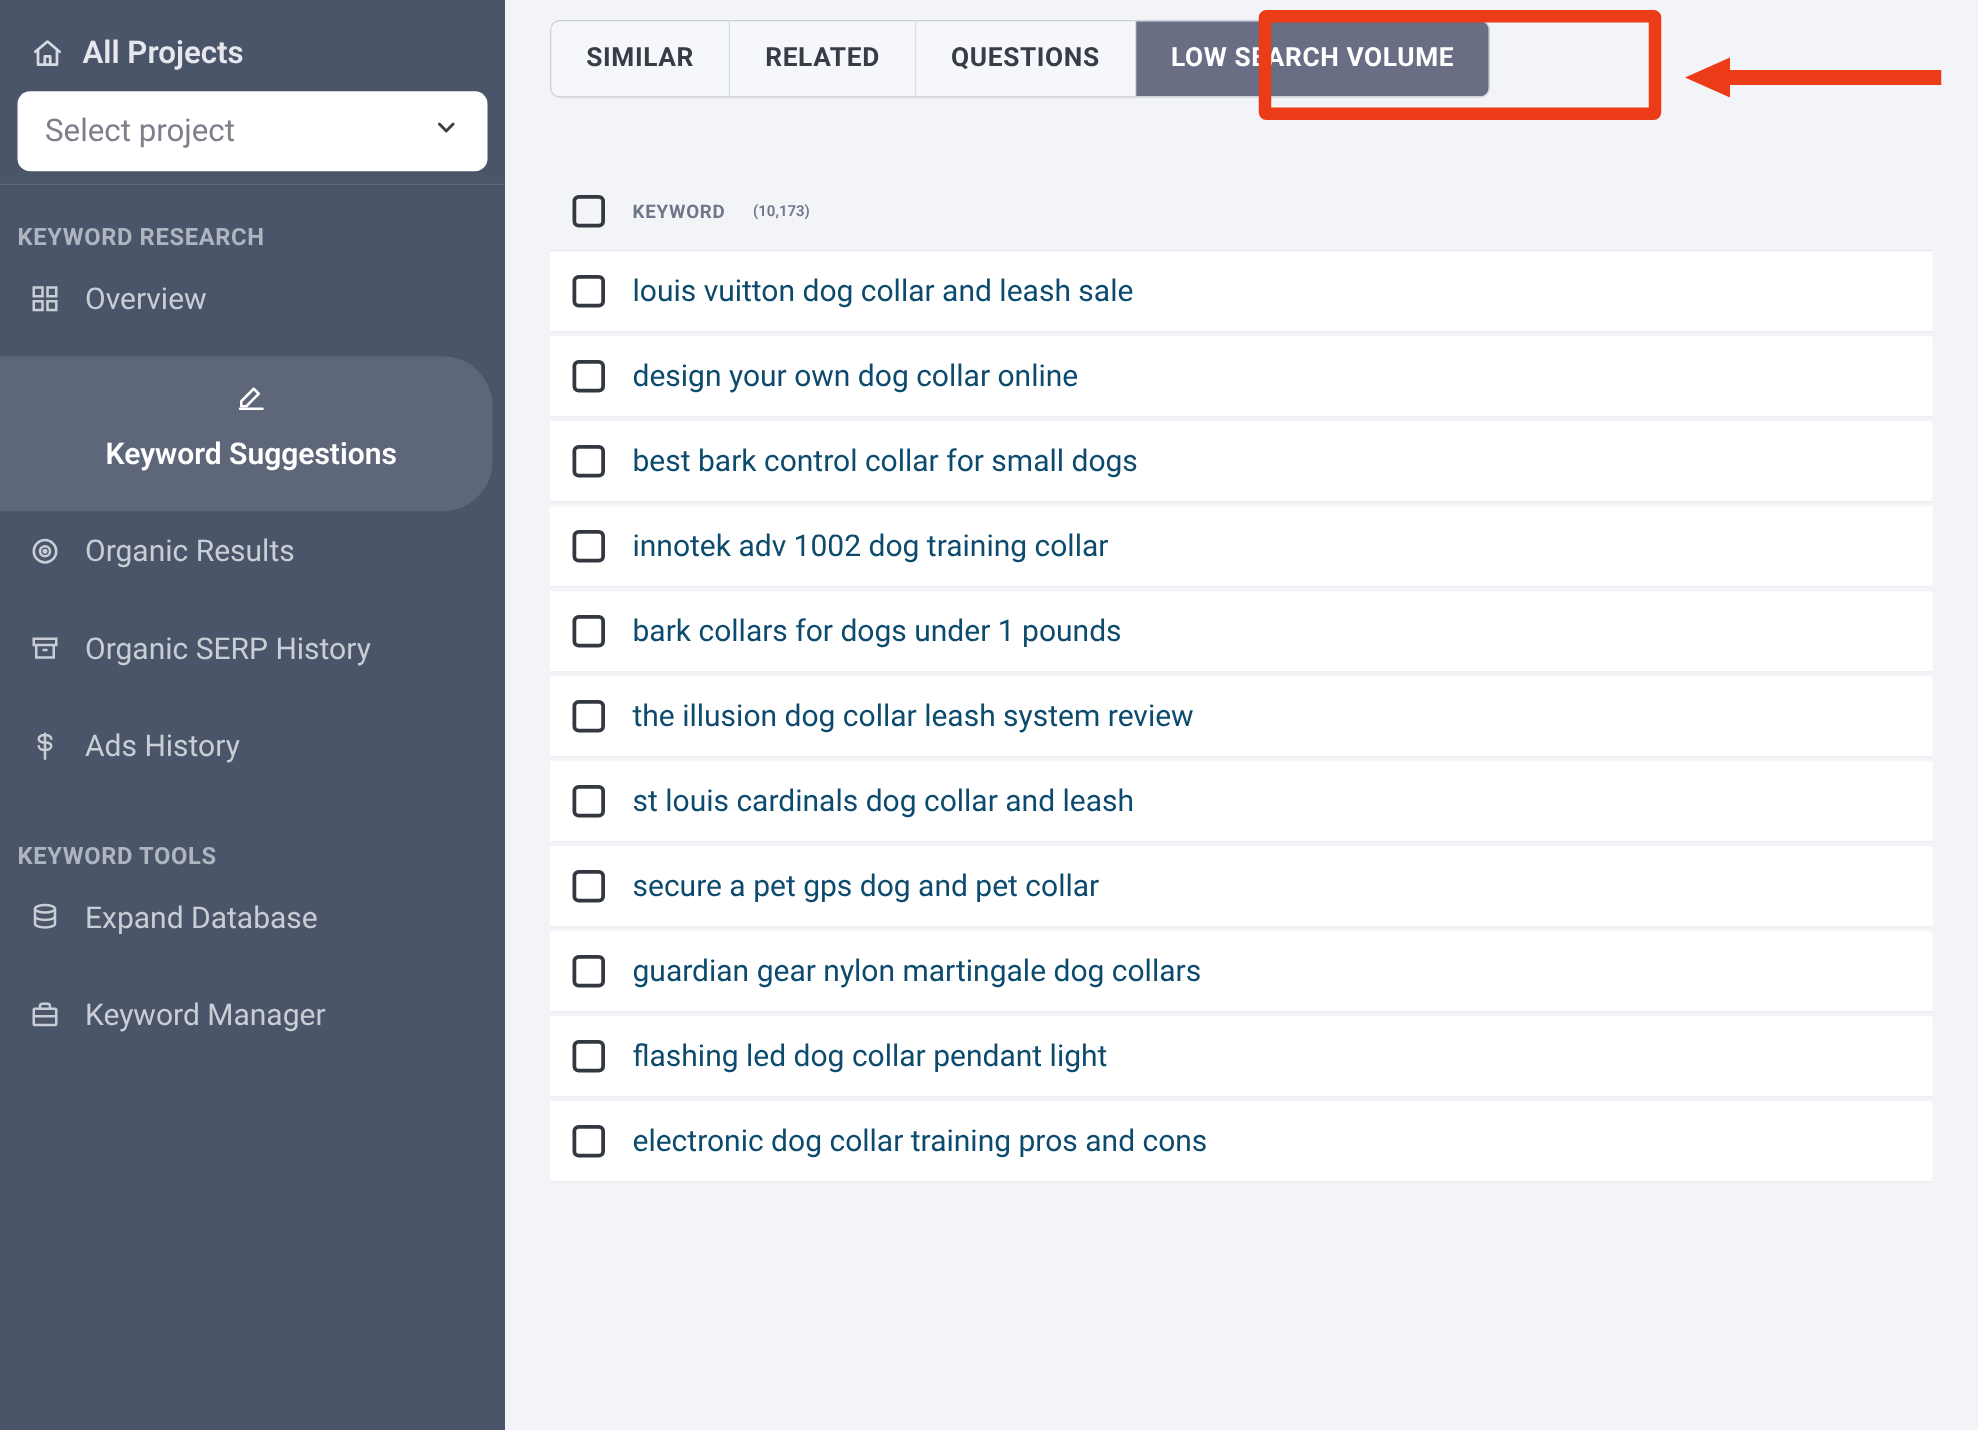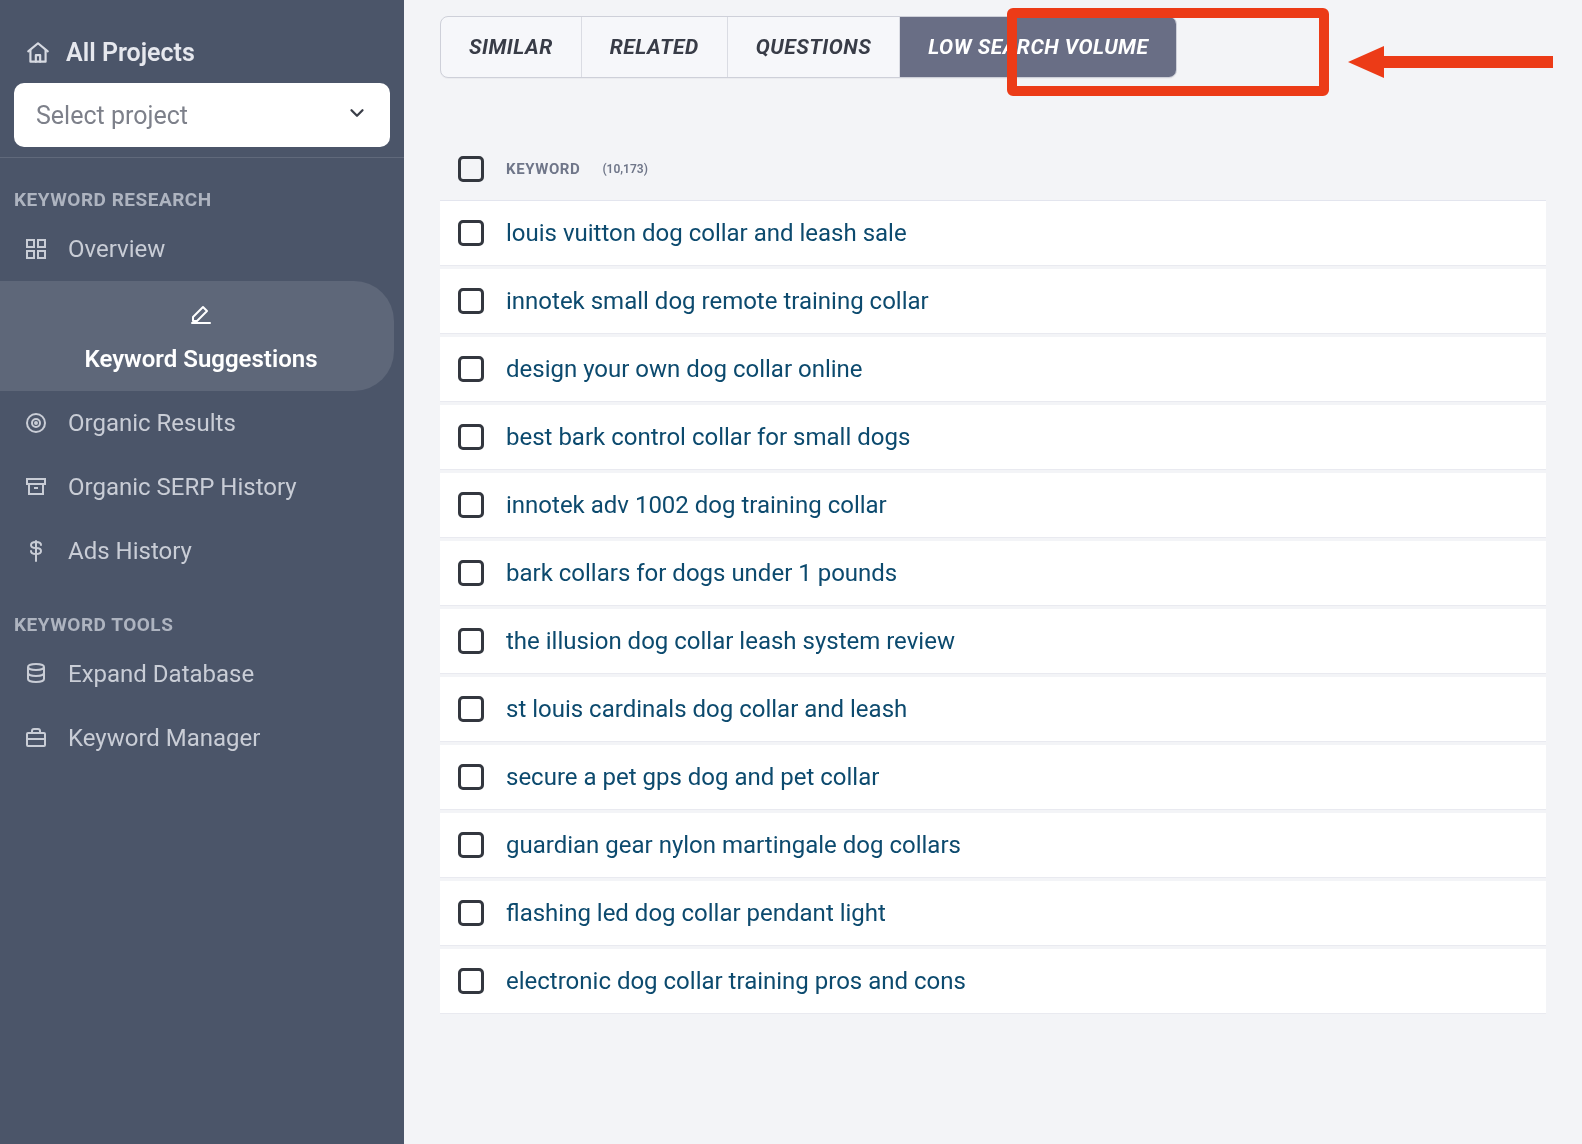--- a/index.html
+++ b/index.html
@@ -16,21 +16,21 @@
   
   .sidebar {
     width: 404px;
     background: #4b5569;
     color: #fff;
     height: 100%;
     flex-shrink: 0;
     position: relative;
   }
   .sidebar-top {
-    padding: 30px 14px 10px 14px;
+    padding: 20px 14px 10px 14px;
     border-bottom: 1px solid rgba(255,255,255,0.12);
   }
   .all-projects {
     display: flex;
     align-items: center;
     gap: 14px;
     padding: 8px 12px 16px 10px;
     font-size: 25px;
     font-weight: 600;
     color: #e6e8ee;
@@ -58,21 +58,21 @@
     font-size: 19px;
     font-weight: 700;
     color: #aeb4c0;
     padding: 30px 14px 6px 14px;
   }
 
   .nav-item {
     display: flex;
     align-items: center;
     gap: 18px;
-    padding: 18px 14px 18px 22px;
+    padding: 18px 14px 32px 22px;
     font-size: 24px;
     color: #c9cdd6;
     cursor: pointer;
     border-radius: 0 40px 40px 0;
     margin-right: 10px;
   }
   .nav-item.active {
     background: #5e6779;
     color: #ffffff;
     font-weight: 600;
@@ -90,21 +90,20 @@
     min-width: 0;
     position: relative;
   }
 
   
   .tabbar-wrap {
     display: flex;
     align-items: flex-end;
     gap: 30px;
     position: relative;
-    font-style: italic;
   }
   .tabbar {
     display: inline-flex;
     border: 1px solid #ced0d9;
     border-radius: 8px;
     background: #f6f7fa;
     overflow: hidden;
     box-shadow: 0 1px 0 rgba(0,0,0,0.03);
   }
   .tab {
@@ -312,24 +311,20 @@
       <span class="kw-header-label">KEYWORD</span>
       <span class="kw-count">(10,173)</span>
     </div>
     <div id="kw-rows">
         <div class="kw-row">
           <div class="checkbox"></div>
           <span class="kw-text">louis vuitton dog collar and leash sale</span>
         </div>
         <div class="kw-row">
           <div class="checkbox"></div>
-          <span class="kw-text">innotek small dog remote training collar</span>
-        </div>
-        <div class="kw-row">
-          <div class="checkbox"></div>
           <span class="kw-text">design your own dog collar online</span>
         </div>
         <div class="kw-row">
           <div class="checkbox"></div>
           <span class="kw-text">best bark control collar for small dogs</span>
         </div>
         <div class="kw-row">
           <div class="checkbox"></div>
           <span class="kw-text">innotek adv 1002 dog training collar</span>
         </div>

